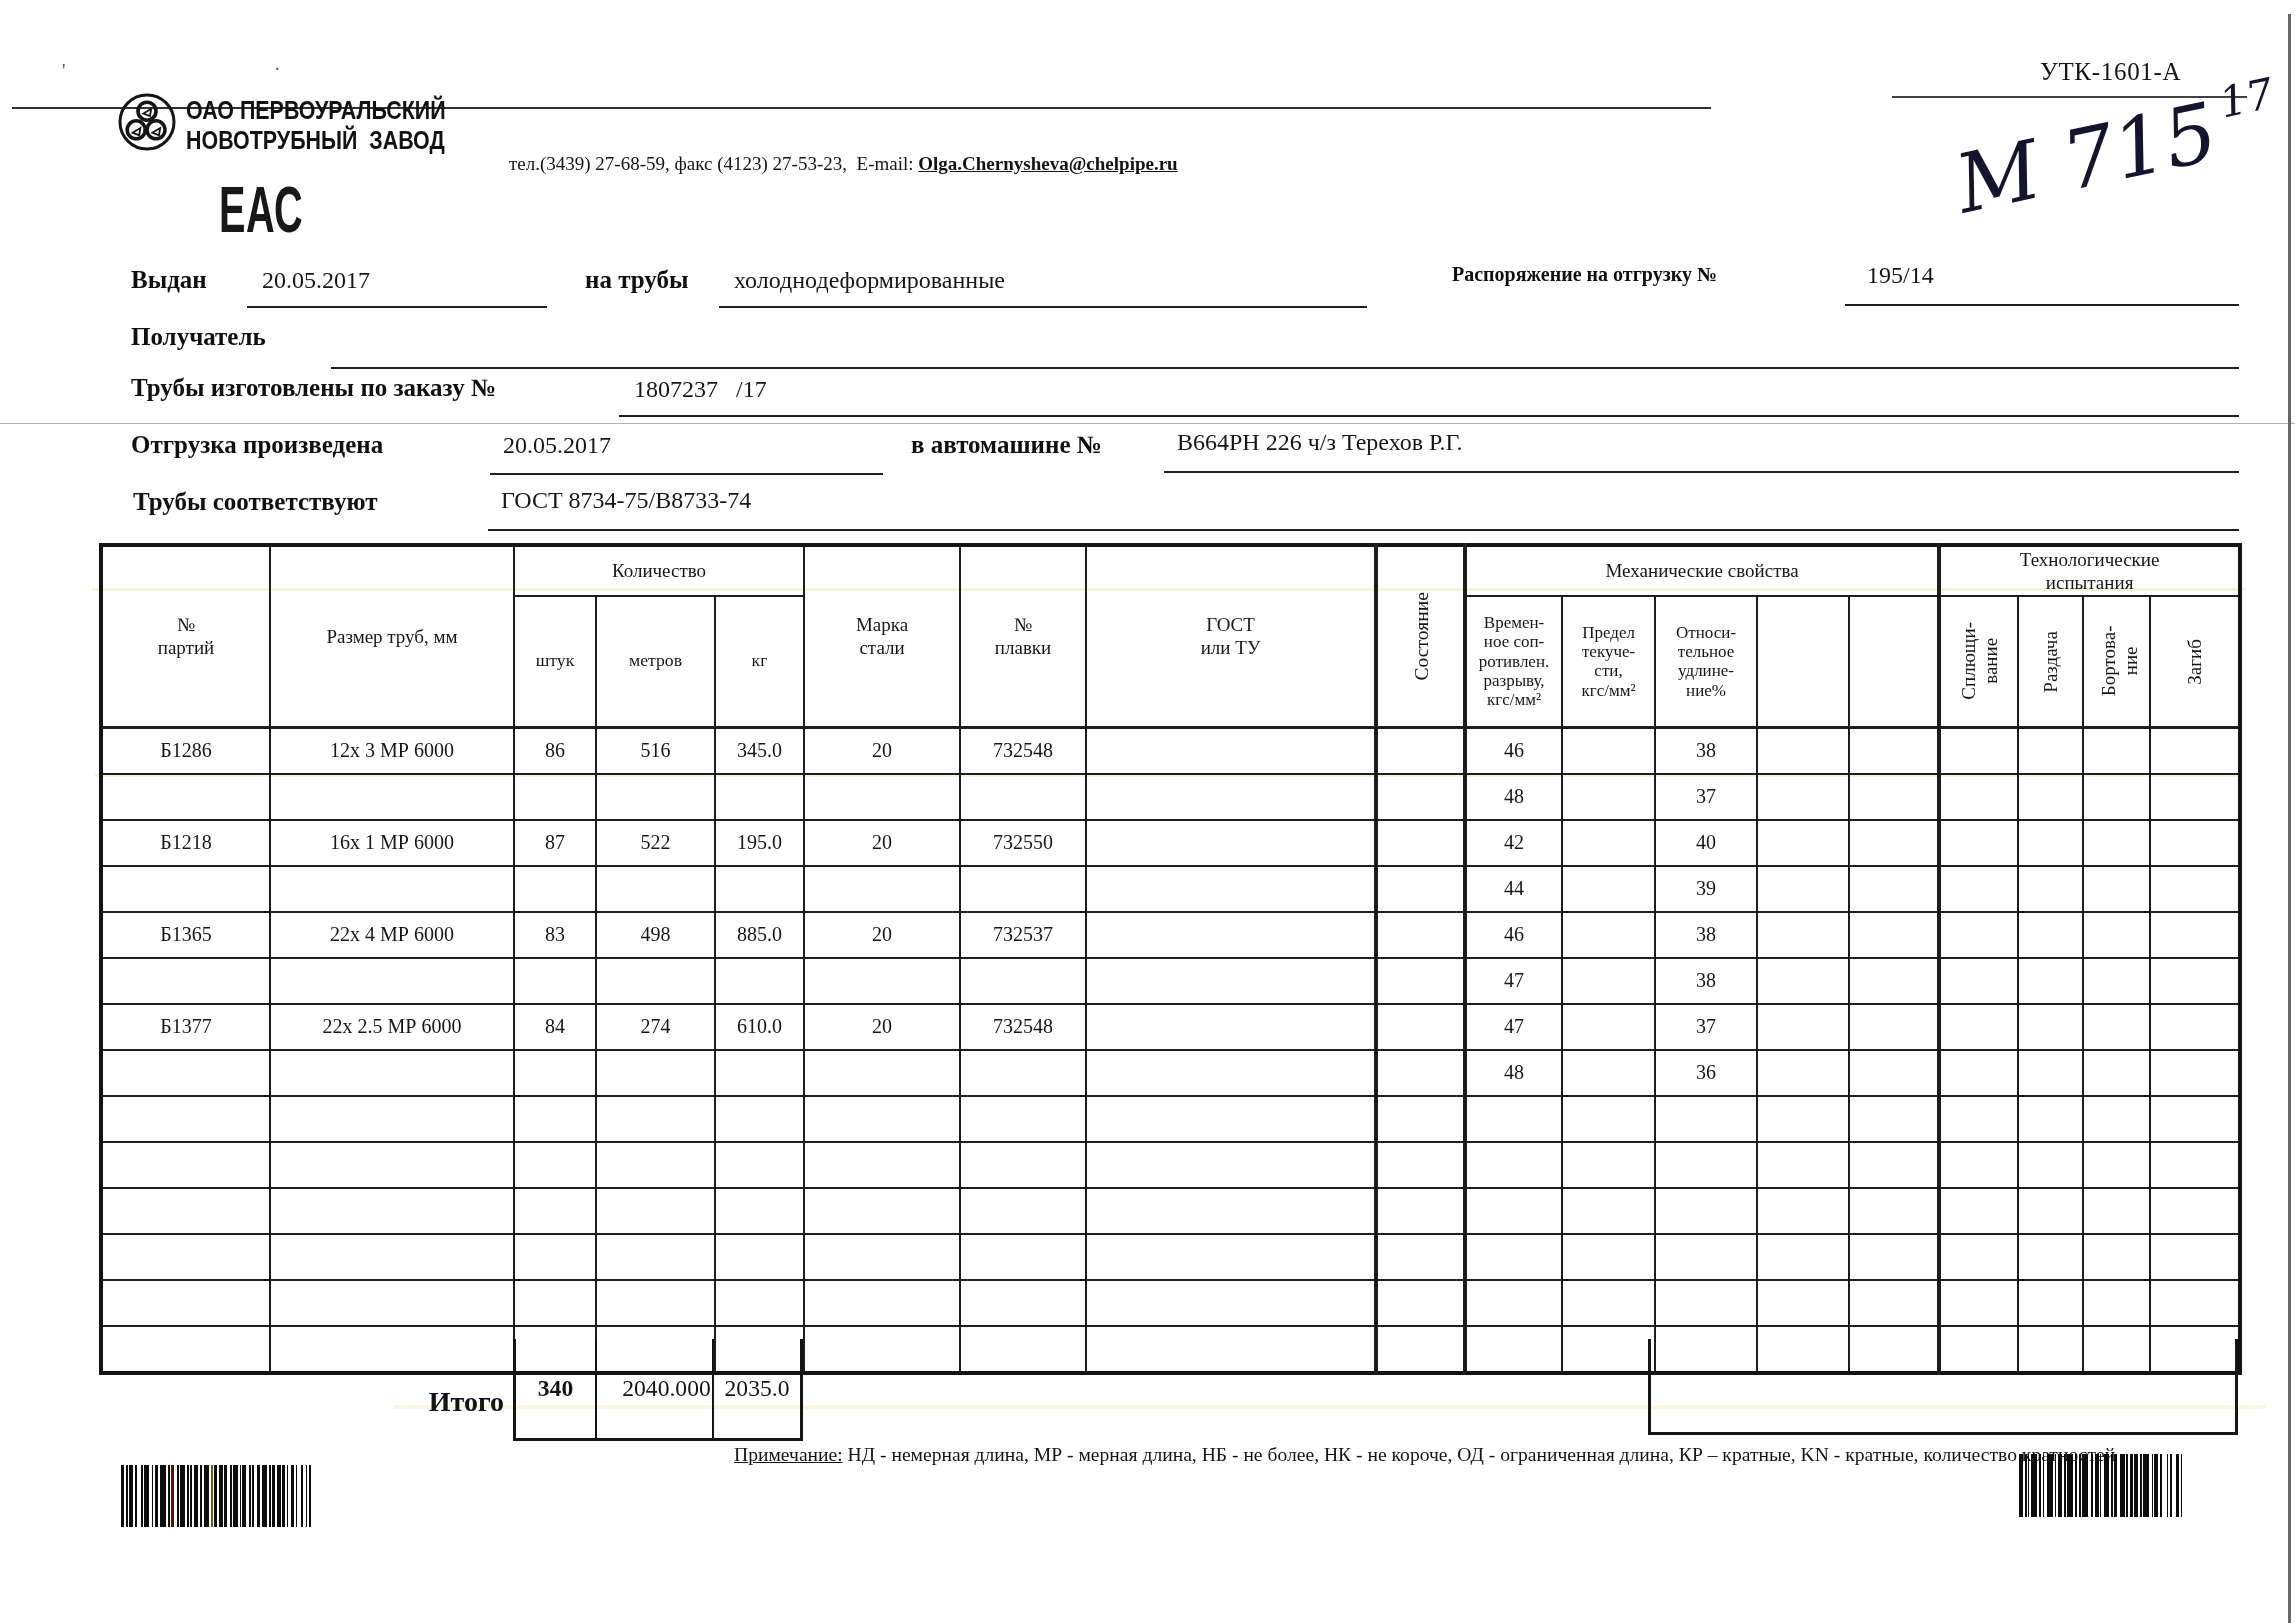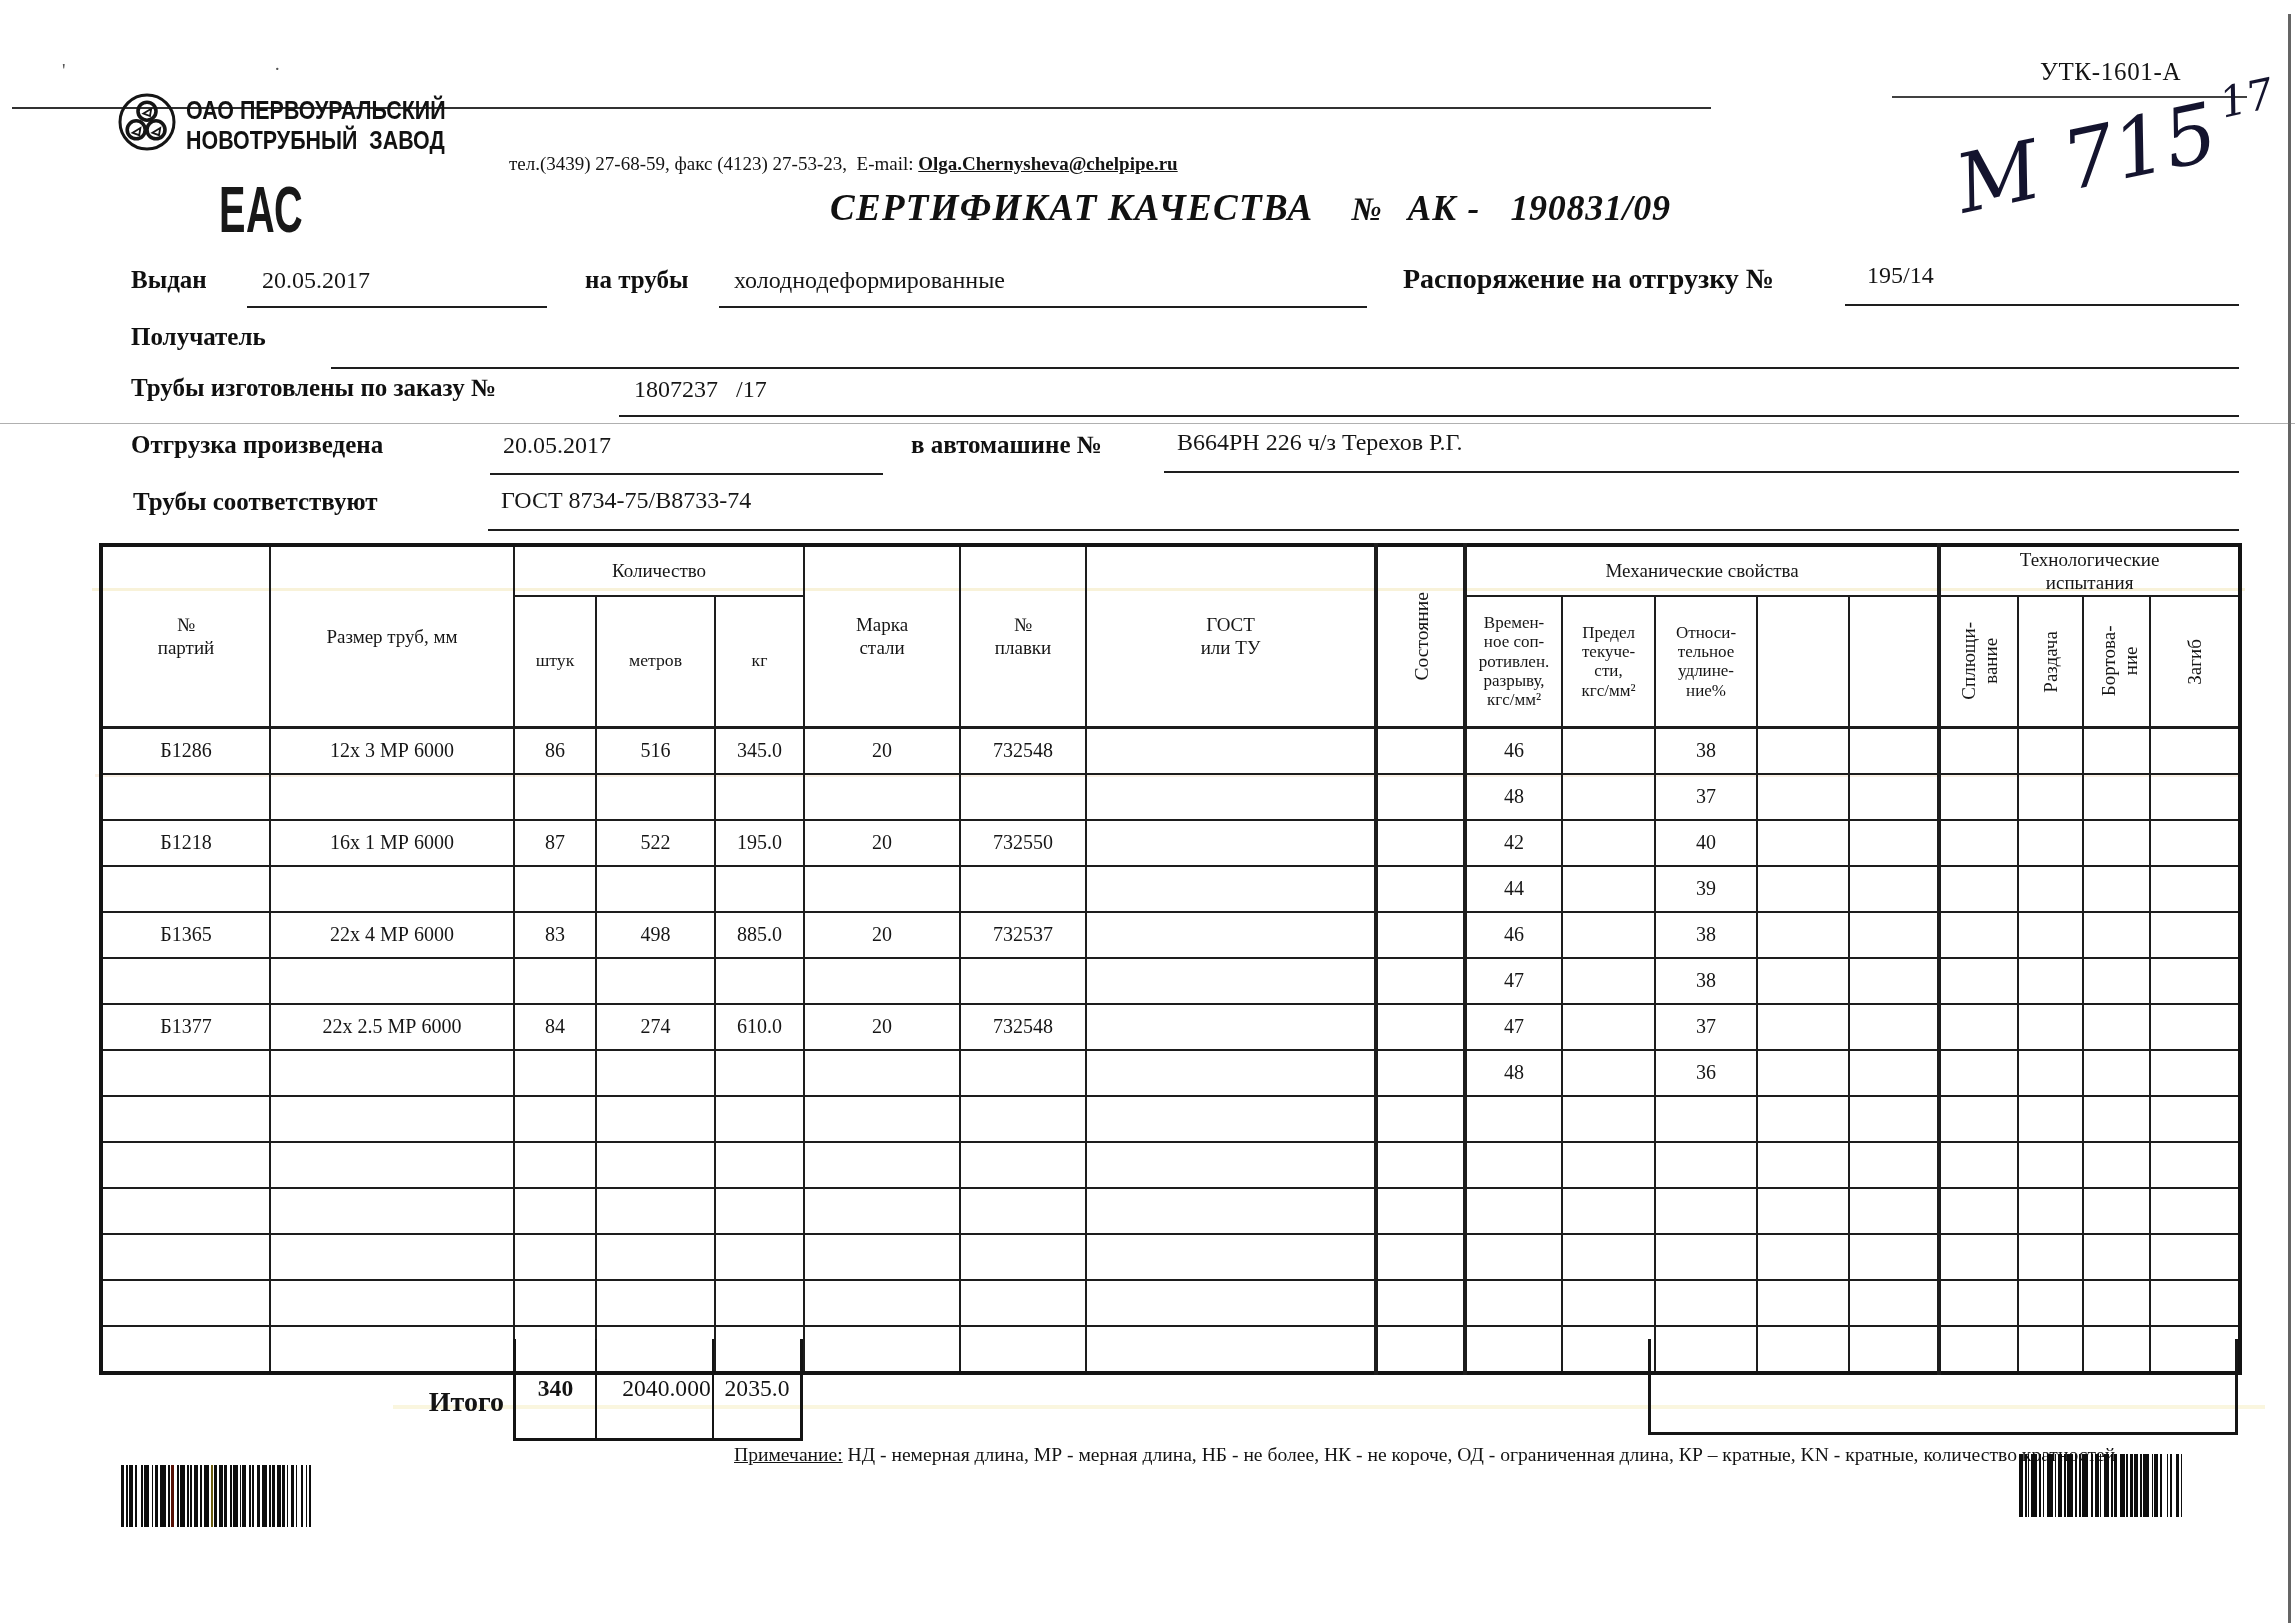--- a/index.html
+++ b/index.html
@@ -90,38 +90,32 @@
       <path d="M26 68 L39 60 L37 72 Z" fill="#ffffff" stroke="#151515" stroke-width="3"></path>
       <path d="M59 68 L72 60 L70 72 Z" fill="#ffffff" stroke="#151515" stroke-width="3"></path>
     </svg>
   </div>
   <div id="co"><span>ОАО ПЕРВОУРАЛЬСКИЙ</span><br><span>НОВОТРУБНЫЙ  ЗАВОД</span></div>
 
   <div id="addr3"><span>тел.(3439) 27-68-59, факс (4123) 27-53-23,  E-mail: </span><span class="email">Olga.Chernysheva@chelpipe.ru</span></div>
 
   <div id="eac">ЕАС</div>
 
-  <div id="title">
-    <span class="t1">СЕРТИФИКАТ КАЧЕСТВА</span>
-    <span class="t2">№</span>
-    <span class="t3">АК -</span>
-    <span class="t4">190831/09</span>
-  </div>
 
   <div id="hw">
     <span class="hw-main">М 715</span><span class="hw-sup">17</span>
   </div>
 
   <div class="lbl" style="left:131px;top:266px;">Выдан</div>
   <div class="val" style="left:262px;top:267px;">20.05.2017</div>
   <div class="ul" style="left:247px;top:306px;width:300px;"></div>
   <div class="lbl" style="left:585px;top:266px;">на трубы</div>
   <div class="val" style="left:734px;top:267px;">холоднодеформированные</div>
   <div class="ul" style="left:719px;top:306px;width:648px;"></div>
-  <div class="lbl" style="left:1403px;top:263px;font-size:28px;">Распоряжение на отгрузку №</div>
+  <div class="lbl" style="left:1452px;top:263px;font-size:20px;">Распоряжение на отгрузку №</div>
   <div class="val" style="left:1867px;top:262px;">195/14</div>
   <div class="ul" style="left:1845px;top:304px;width:394px;"></div>
 
   <div class="lbl" style="left:131px;top:323px;">Получатель</div>
   <div class="ul" style="left:331px;top:367px;width:1908px;"></div>
 
   <div class="lbl" style="left:131px;top:374px;">Трубы изготовлены по заказу №</div>
   <div class="val" style="left:634px;top:376px;">1807237   /17</div>
   <div class="ul" style="left:619px;top:415px;width:1620px;"></div>
 

